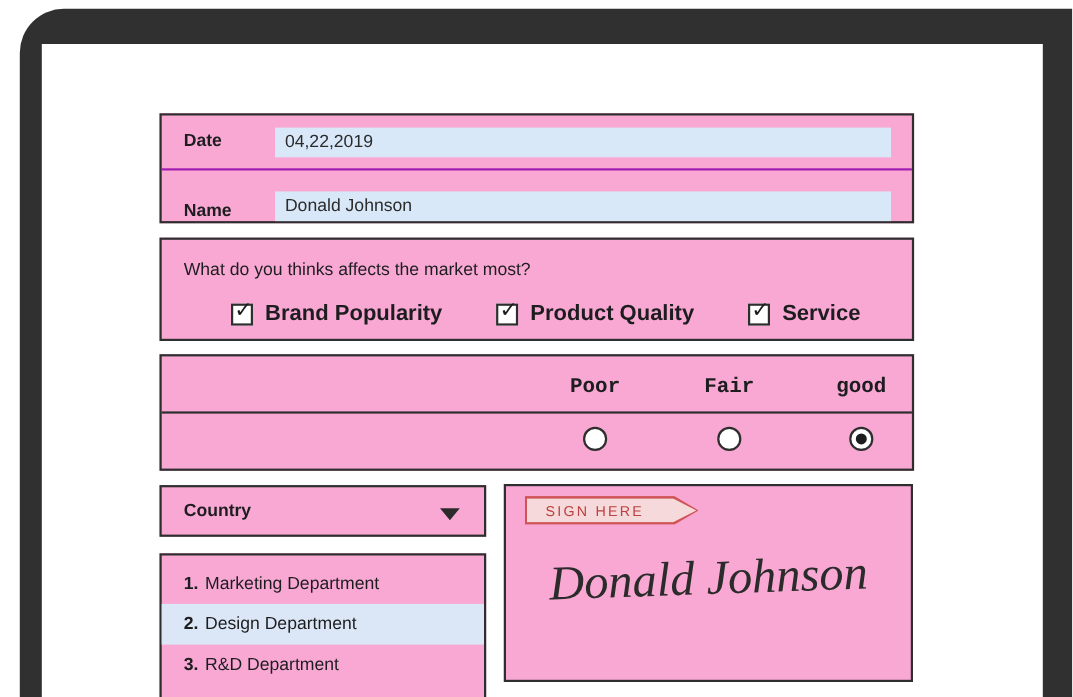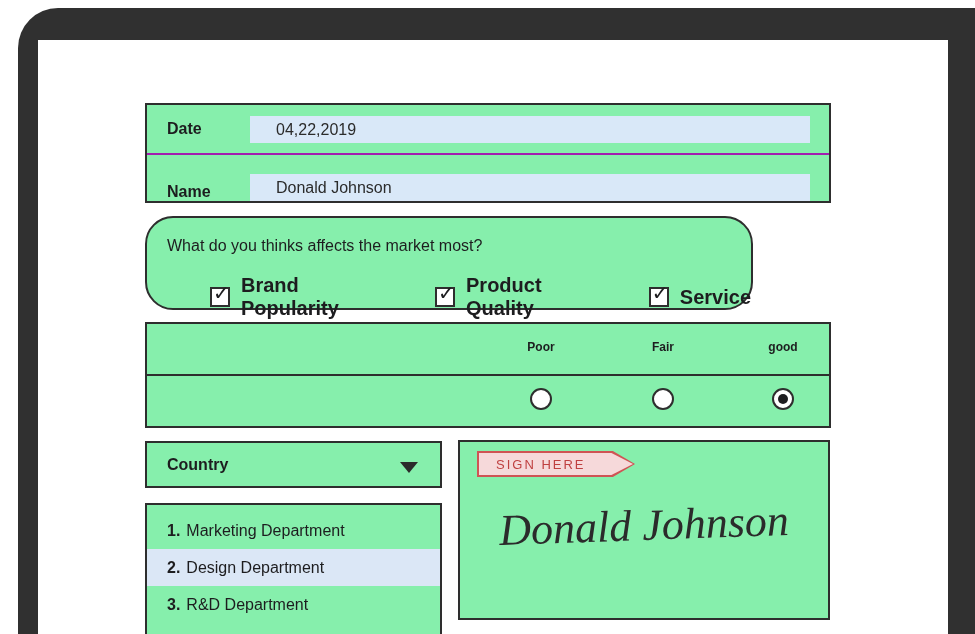--- a/index.html
+++ b/index.html
@@ -24,53 +24,53 @@
   .screen {
     position: absolute;
     left: 38px; top: 40px;
     width: 910px; height: 594px;
     background: #ffffff;
   }
 
   .box {
     position: absolute;
     border: 2px solid #2e2e2e;
-    background: #86efac;
+    background: #f9a8d4;
   }
 
   
   .box-fields { left:145px; top:103px; width:686px; height:100px; }
   .field-row { position:relative; height:48px; display:flex; align-items:center; }
   .field-row + .field-row { border-top:2px solid #a21caf;align-items:flex-end; }
   .field-label { width:103px; padding-left:20px; font-weight:bold; font-size:16px; color:#1d1d1f; }
   .field-value {
     width:560px; height:27px; line-height:27px;
-    background:#d9e8f8; padding-left:26px;
+    background:#d9e8f8; padding-left:9px;
     font-size:16px; color:#2b2b2b;
   }
 
   
-  .box-question { left:145px; top:216px; width:608px; height:94px;border-radius:28px; }
+  .box-question { left:145px; top:216px; width:686px; height:94px; }
   .question-text { position:absolute; left:20px; top:19px; font-size:16px; color:#1d1d1f; }
   .options-row { position:absolute; left:63px; top:56px; display:flex; gap:49px; }
   .option { display:flex; align-items:center; }
   .checkbox {
     width:20px; height:20px; border:2px solid #2e2e2e; background:#fff;
     position:relative; flex:0 0 auto;
   }
   .checkbox .check {
     position:absolute; left:1px; top:-6px;
     font-size:20px; color:#1d1d1f; line-height:20px;
   }
   .option-label { margin-left:11px; font-weight:bold; font-size:20px; color:#1d1d1f; }
 
   
   .box-rating { left:145px; top:322px; width:686px; height:106px; }
   .rating-header { position:absolute; left:0; top:0; width:100%; height:52px; border-bottom:2px solid #2e2e2e; }
-  .rating-col { position:absolute; top:16px; width:90px; text-align:center; font-weight:bold; font-size:12px; color:#1d1d1f; }
+  .rating-col { position:absolute; top:16px; width:90px; text-align:center; font-weight:bold; font-size:19px; color:#1d1d1f;font-family:Liberation Mono, monospace; }
   .rating-col.c0 { left:349px; }
   .rating-col.c1 { left:471px; }
   .rating-col.c2 { left:591px; }
   .rating-row-label { position:absolute; left:21px; top:68px; font-size:16px; color:#1d1d1f; }
   .radio {
     position:absolute; top:64px;
     width:22px; height:22px; border-radius:50%;
     border:2px solid #2e2e2e; background:#fff;
   }
   .radio.r0 { left:383px; }

